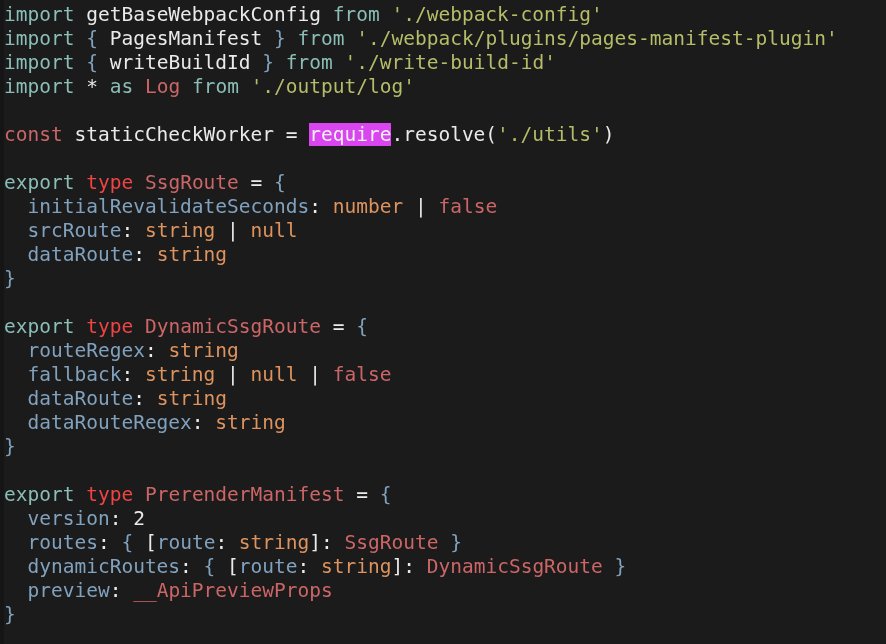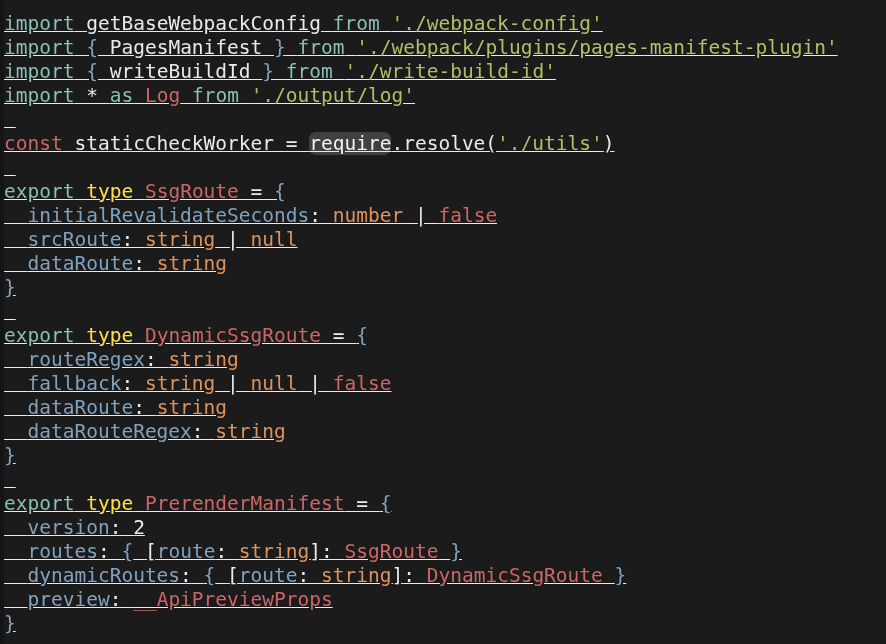--- a/index.html
+++ b/index.html
@@ -32,48 +32,47 @@
     height: 644px;
     background: #151515;
   }
 
   #code {
     position: absolute;
     left: 4px;
     top: 0;
     right: 0;
     bottom: 0;
-    padding-top: 12px;
+    padding-top: 3px;
     font-size: 19.5px;
     line-height: 24px;
     letter-spacing: 0px;
     white-space: pre;
     color: #eaeaea;
-    text-decoration: underline;
   }
 
   .line {
     height: 24px;
     white-space: pre;
   }
 
   
   .tok-keyword   { color: #8abeb7; }  
-  .tok-type-kw   { color: #fde047; }  
+  .tok-type-kw   { color: #ef4444; }  
   .tok-red       { color: #cc6666; }  
   .tok-string    { color: #b5bd68; }  
   .tok-prop      { color: #81a2be; }  
   .tok-builtin   { color: #de935f; text-align: center; }  
   .tok-plain     { color: #eaeaea; }  
 
   
   .tok-highlight {
-    background: #404040;
+    background: #d946ef;
     color: #f2f2f2;
-    border-radius: 7px;
+    border-radius: 0;
   }
 </style>
 </head>
 <body>
 
 <div id="editor">
   <div id="gutter-strip"></div>
   <div id="code"><div class="line"><span class="tok-keyword">import</span><span class="tok-plain"> getBaseWebpackConfig </span><span class="tok-keyword">from</span><span class="tok-plain"> </span><span class="tok-string">'./webpack-config'</span></div><div class="line"><span class="tok-keyword">import</span><span class="tok-plain"> </span><span class="tok-prop">{</span><span class="tok-plain"> PagesManifest </span><span class="tok-prop">}</span><span class="tok-plain"> </span><span class="tok-keyword">from</span><span class="tok-plain"> </span><span class="tok-string">'./webpack/plugins/pages-manifest-plugin'</span></div><div class="line"><span class="tok-keyword">import</span><span class="tok-plain"> </span><span class="tok-prop">{</span><span class="tok-plain"> writeBuildId </span><span class="tok-prop">}</span><span class="tok-plain"> </span><span class="tok-keyword">from</span><span class="tok-plain"> </span><span class="tok-string">'./write-build-id'</span></div><div class="line"><span class="tok-keyword">import</span><span class="tok-plain"> * </span><span class="tok-keyword">as</span><span class="tok-plain"> </span><span class="tok-red">Log</span><span class="tok-plain"> </span><span class="tok-keyword">from</span><span class="tok-plain"> </span><span class="tok-string">'./output/log'</span></div><div class="line">&nbsp;</div><div class="line"><span class="tok-red">const</span><span class="tok-plain"> staticCheckWorker = </span><span class="tok-highlight">require</span><span class="tok-plain">.resolve(</span><span class="tok-string">'./utils'</span><span class="tok-plain">)</span></div><div class="line">&nbsp;</div><div class="line"><span class="tok-keyword">export</span><span class="tok-plain"> </span><span class="tok-type-kw">type</span><span class="tok-plain"> </span><span class="tok-red">SsgRoute</span><span class="tok-plain"> = </span><span class="tok-prop">{</span></div><div class="line"><span class="tok-plain">  </span><span class="tok-prop">initialRevalidateSeconds</span><span class="tok-plain">: </span><span class="tok-builtin">number</span><span class="tok-plain"> | </span><span class="tok-red">false</span></div><div class="line"><span class="tok-plain">  </span><span class="tok-prop">srcRoute</span><span class="tok-plain">: </span><span class="tok-builtin">string</span><span class="tok-plain"> | </span><span class="tok-builtin">null</span></div><div class="line"><span class="tok-plain">  </span><span class="tok-prop">dataRoute</span><span class="tok-plain">: </span><span class="tok-builtin">string</span></div><div class="line"><span class="tok-prop">}</span></div><div class="line">&nbsp;</div><div class="line"><span class="tok-keyword">export</span><span class="tok-plain"> </span><span class="tok-type-kw">type</span><span class="tok-plain"> </span><span class="tok-red">DynamicSsgRoute</span><span class="tok-plain"> = </span><span class="tok-prop">{</span></div><div class="line"><span class="tok-plain">  </span><span class="tok-prop">routeRegex</span><span class="tok-plain">: </span><span class="tok-builtin">string</span></div><div class="line"><span class="tok-plain">  </span><span class="tok-prop">fallback</span><span class="tok-plain">: </span><span class="tok-builtin">string</span><span class="tok-plain"> | </span><span class="tok-builtin">null</span><span class="tok-plain"> | </span><span class="tok-red">false</span></div><div class="line"><span class="tok-plain">  </span><span class="tok-prop">dataRoute</span><span class="tok-plain">: </span><span class="tok-builtin">string</span></div><div class="line"><span class="tok-plain">  </span><span class="tok-prop">dataRouteRegex</span><span class="tok-plain">: </span><span class="tok-builtin">string</span></div><div class="line"><span class="tok-prop">}</span></div><div class="line">&nbsp;</div><div class="line"><span class="tok-keyword">export</span><span class="tok-plain"> </span><span class="tok-type-kw">type</span><span class="tok-plain"> </span><span class="tok-red">PrerenderManifest</span><span class="tok-plain"> = </span><span class="tok-prop">{</span></div><div class="line"><span class="tok-plain">  </span><span class="tok-prop">version</span><span class="tok-plain">: </span><span class="tok-plain">2</span></div><div class="line"><span class="tok-plain">  </span><span class="tok-prop">routes</span><span class="tok-plain">: </span><span class="tok-prop">{</span><span class="tok-plain"> </span><span class="tok-plain">[</span><span class="tok-prop">route</span><span class="tok-plain">: </span><span class="tok-builtin">string</span><span class="tok-plain">]</span><span class="tok-plain">: </span><span class="tok-red">SsgRoute</span><span class="tok-plain"> </span><span class="tok-prop">}</span></div><div class="line"><span class="tok-plain">  </span><span class="tok-prop">dynamicRoutes</span><span class="tok-plain">: </span><span class="tok-prop">{</span><span class="tok-plain"> </span><span class="tok-plain">[</span><span class="tok-prop">route</span><span class="tok-plain">: </span><span class="tok-builtin">string</span><span class="tok-plain">]</span><span class="tok-plain">: </span><span class="tok-red">DynamicSsgRoute</span><span class="tok-plain"> </span><span class="tok-prop">}</span></div><div class="line"><span class="tok-plain">  </span><span class="tok-prop">preview</span><span class="tok-plain">: </span><span class="tok-red">__ApiPreviewProps</span></div><div class="line"><span class="tok-prop">}</span></div></div>
 </div>
 

